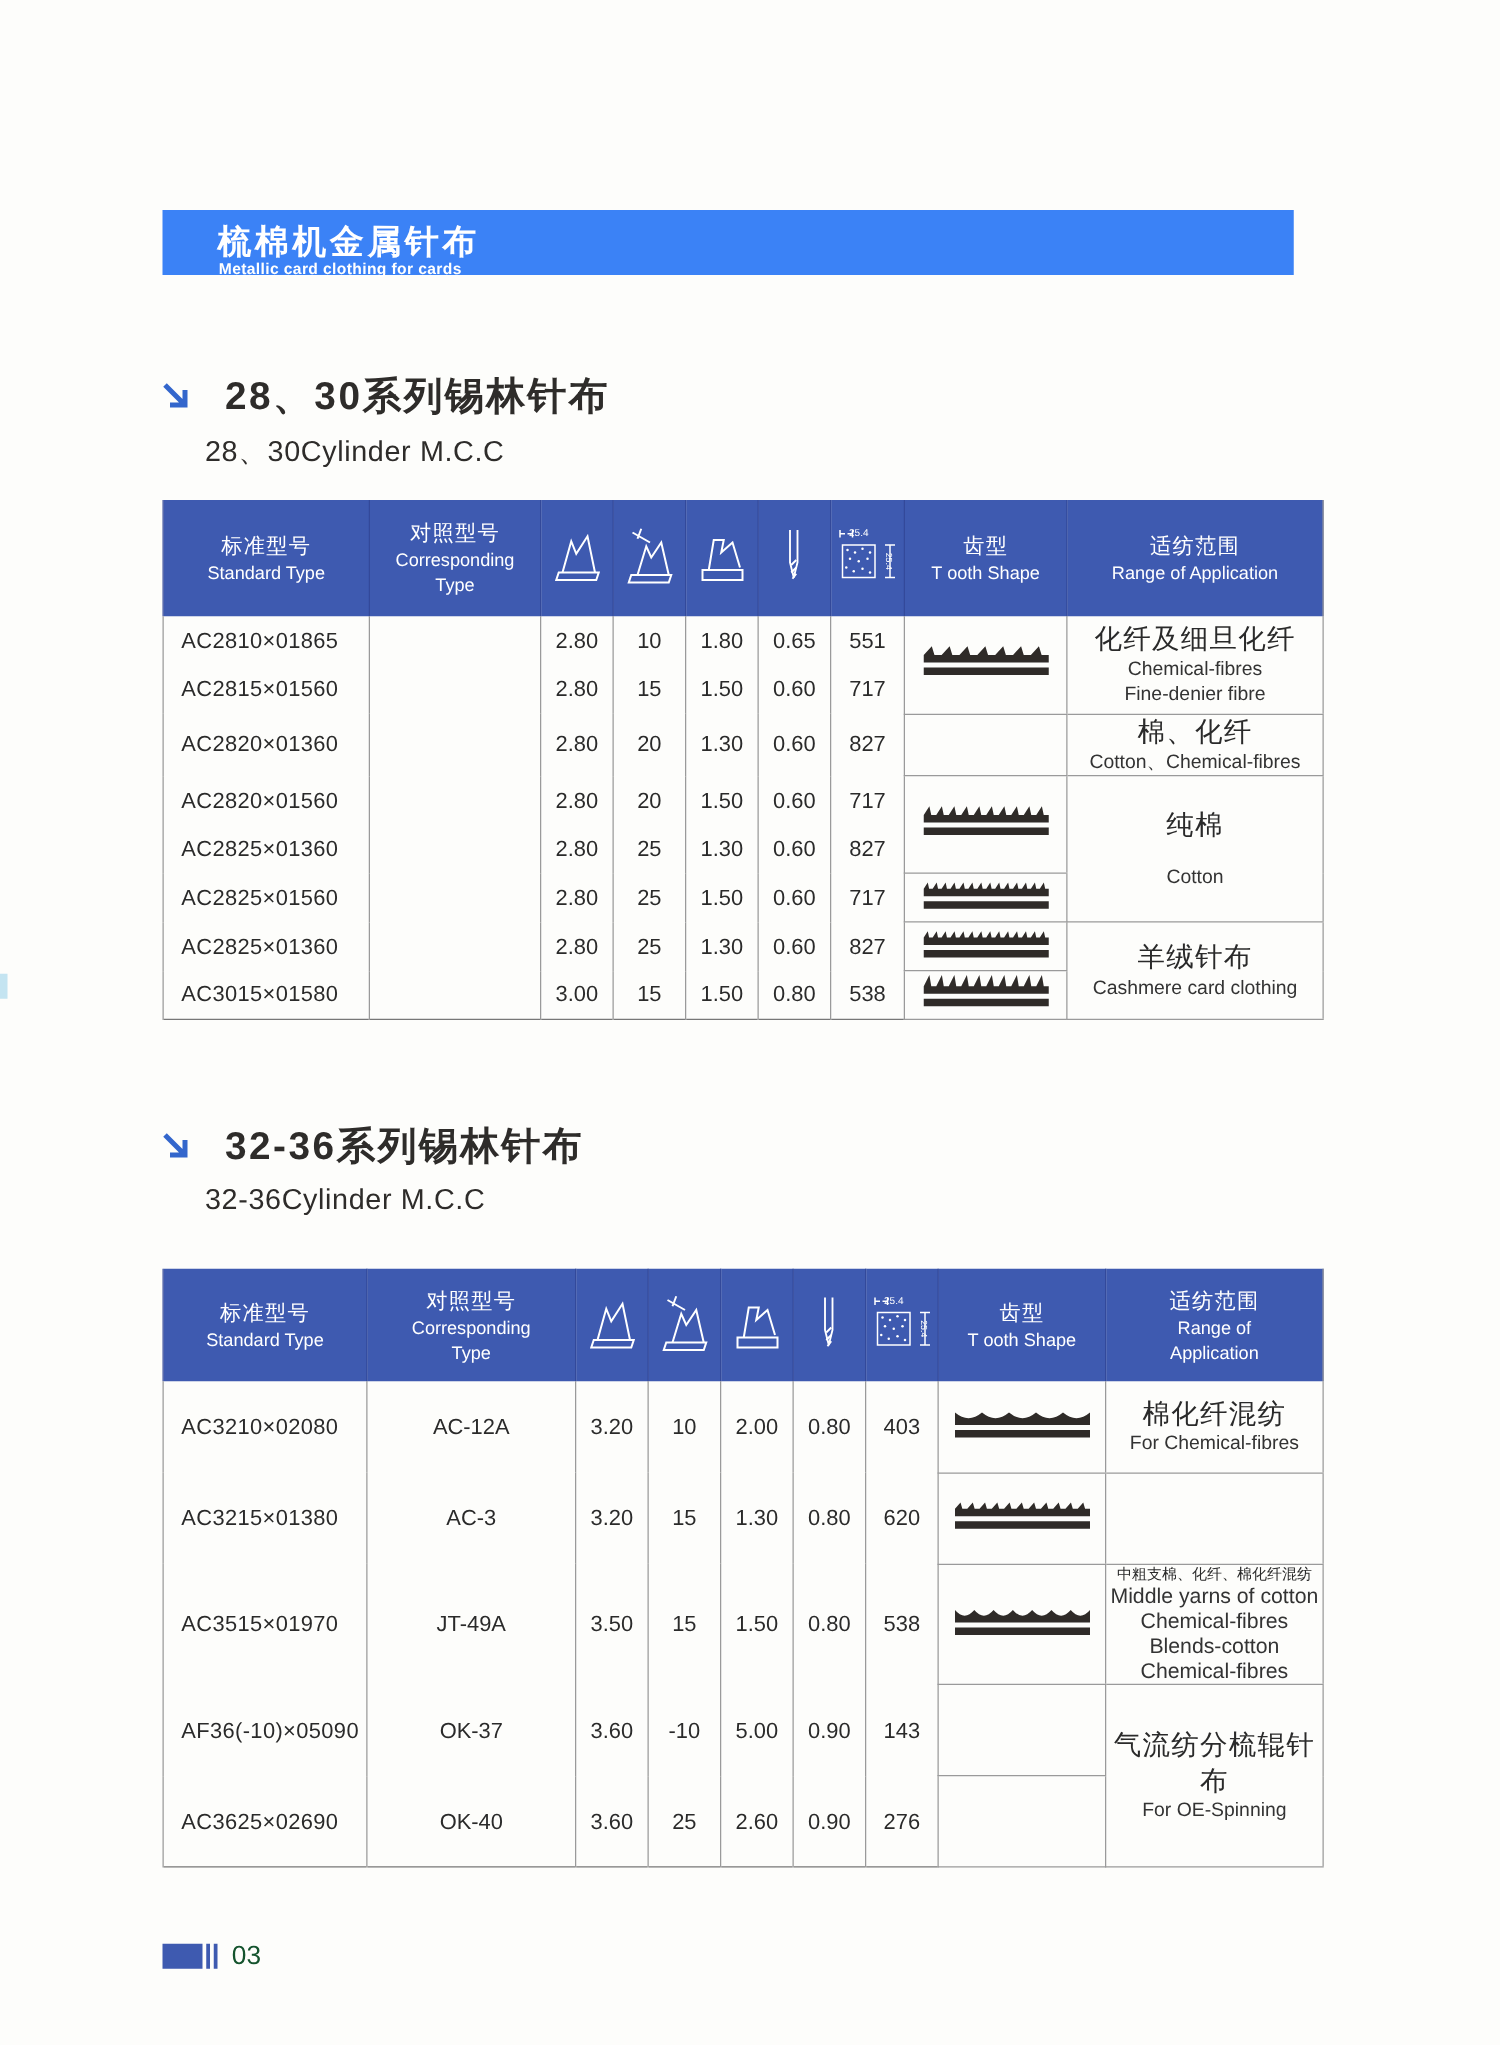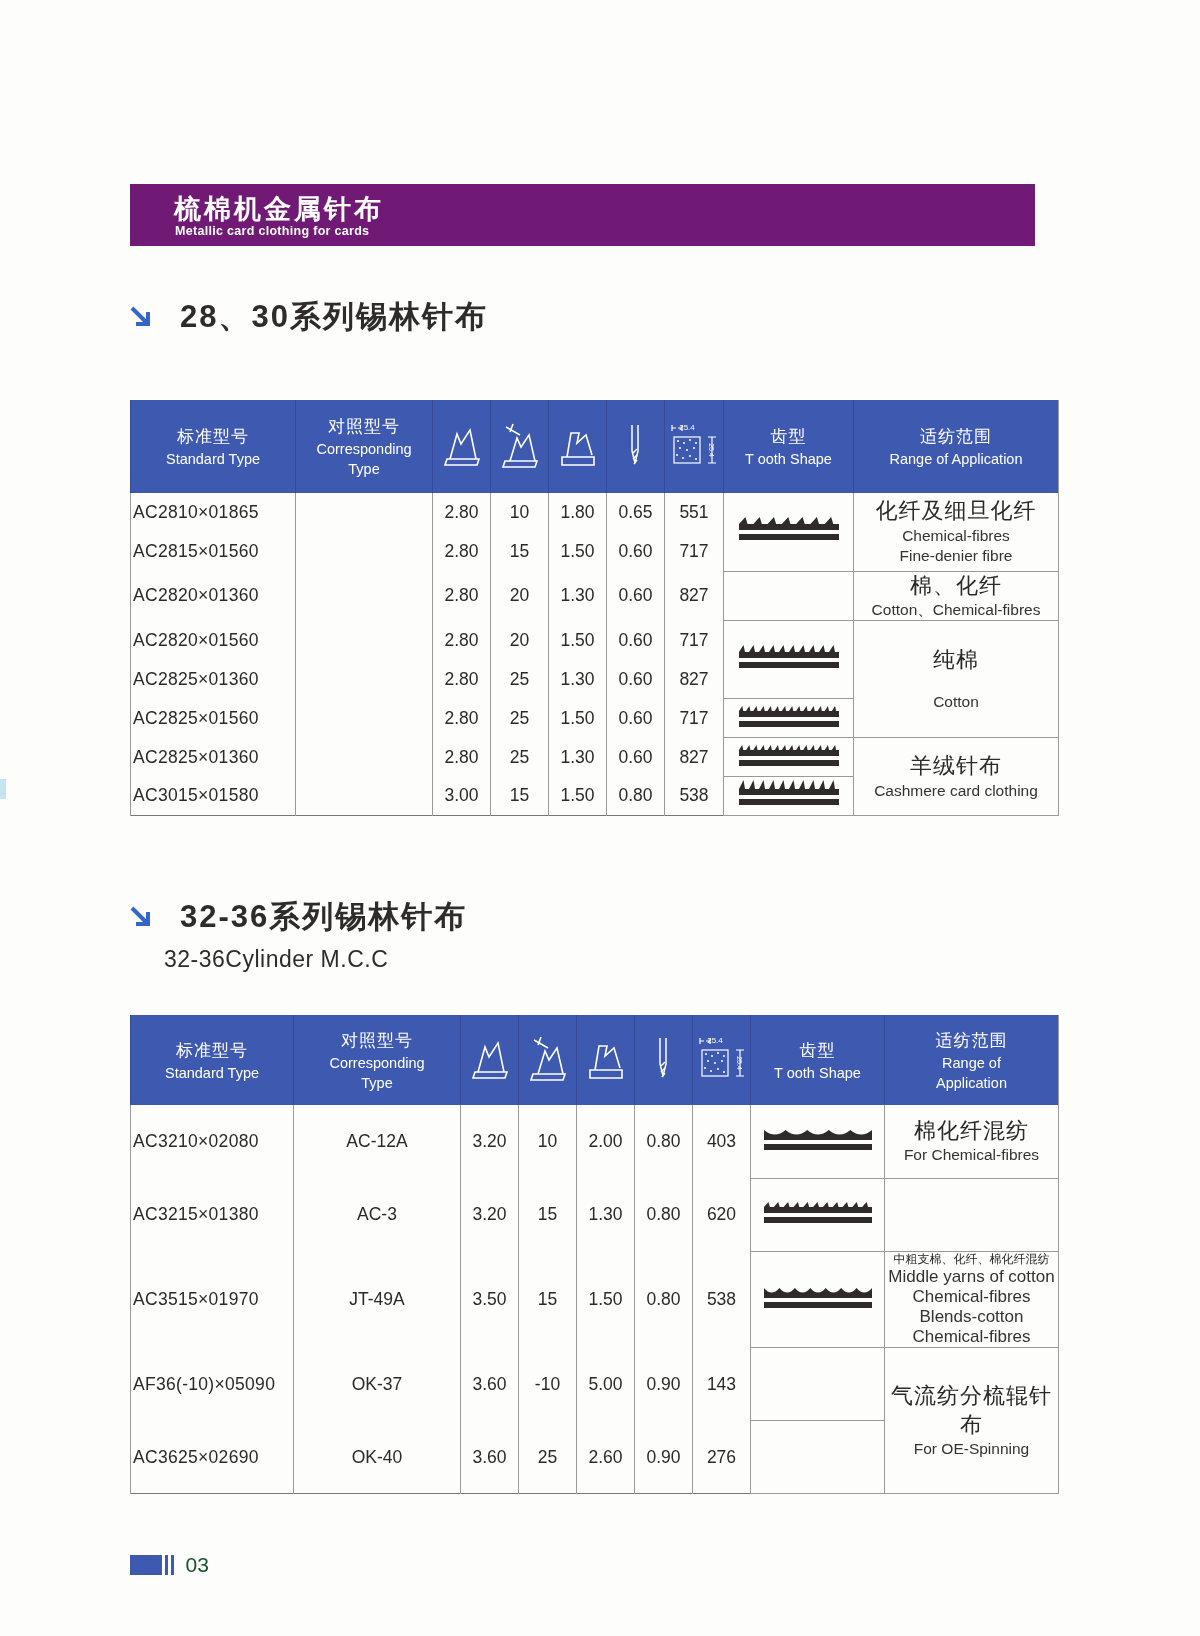--- a/index.html
+++ b/index.html
@@ -1,21 +1,21 @@
 <!DOCTYPE html>
 <html><head>
 <meta charset="utf-8">
 <style>
   html,body{margin:0;padding:0;background:#e8e8e8;}
   .page{position:relative;width:1200px;height:1636px;background:#fdfdfb;
         font-family:"Liberation Sans", sans-serif;color:#2a2a2a;overflow:hidden;}
 
   
-  .banner{position:absolute;left:130px;top:184px;width:905px;height:62px;
-          background:#701a75;color:#fff;}
+  .banner{position:absolute;left:130px;top:168px;width:905px;height:52px;
+          background:#3b82f6;color:#fff;}
   .banner-zh{position:absolute;left:44px;top:7px;font-size:27px;font-weight:bold;letter-spacing:3px;}
   .banner-en{position:absolute;left:45px;top:40px;font-size:12.5px;font-weight:bold;letter-spacing:.3px;}
 
   
   .sec{position:absolute;left:128px;}
   .sec .arrow{position:absolute;left:0;top:8px;}
   .sec h2{margin:0 0 0 52px;font-size:31px;font-weight:bold;color:#2e2c2a;letter-spacing:2px;}
   .sec .sub{margin:8px 0 0 36px;font-size:23px;color:#2e2c2a;letter-spacing:.5px;}
 
   
@@ -24,21 +24,21 @@
   .tbl td,.tbl th{padding:0;margin:0;vertical-align:middle;}
   .tbl td{border-left:1px solid #9a9a9a;font-size:17.5px;color:#2a2a2a;}
   .tbl th{background:#3e5ab0;color:#fff;border-left:1px solid #33499a;
           font-weight:normal;text-align:center;}
   .tbl th .h-zh{font-size:17px;letter-spacing:1px;}
   .tbl th .h-en{font-size:14.5px;margin-top:3px;line-height:1.15;}
   #table-1 tbody tr{height:39px;}
   #table-2 tbody tr{height:73px;}
   #table-1 thead tr{height:93px;}
   #table-2 thead tr{height:90px;}
-  td.c-std{text-align:left;padding-left:2px;letter-spacing:.3px;}
+  td.c-std{text-align:left;padding-left:14px;letter-spacing:.3px;}
   td.c-num,td.c-corr{text-align:center;}
   td.c-tooth{border-bottom:1px solid #9a9a9a;text-align:center;}
   td.c-range{border-bottom:1px solid #9a9a9a;text-align:center;line-height:1.3;}
   td.c-range .r-zh{font-size:22px;letter-spacing:1px;}
   td.c-range .r-en{font-size:15.5px;color:#333;}
   td.c-range.gap .r-zh{margin-bottom:18px;}
   td.c-range.small .r-zh{font-size:12px;letter-spacing:0;}
   td.c-range.small .r-en{font-size:17px;line-height:1.18;}
 
   
@@ -59,20 +59,21 @@
   <div class="banner">
     <div class="banner-zh">梳棉机金属针布</div>
     <div class="banner-en">Metallic card clothing for cards</div>
   </div>
 
   <div class="sec" style="top:296px;">
     <svg class="arrow" width="28" height="28" viewBox="0 0 28 28">
       <path d="M4 4 L20 20 M20 8 V20 H8" stroke="#3366cc" stroke-width="4" fill="none"></path>
     </svg>
     <h2>28、30系列锡林针布</h2>
+    <div class="sub">28、30Cylinder M.C.C</div>
   </div>
 
   <table class="tbl" id="table-1" style="top:400px;">
     <colgroup>
       <col style="width:165px">
         <col style="width:137px">
       <col style="width:58px">
         <col style="width:58px">
         <col style="width:58px">
       <col style="width:58px">

